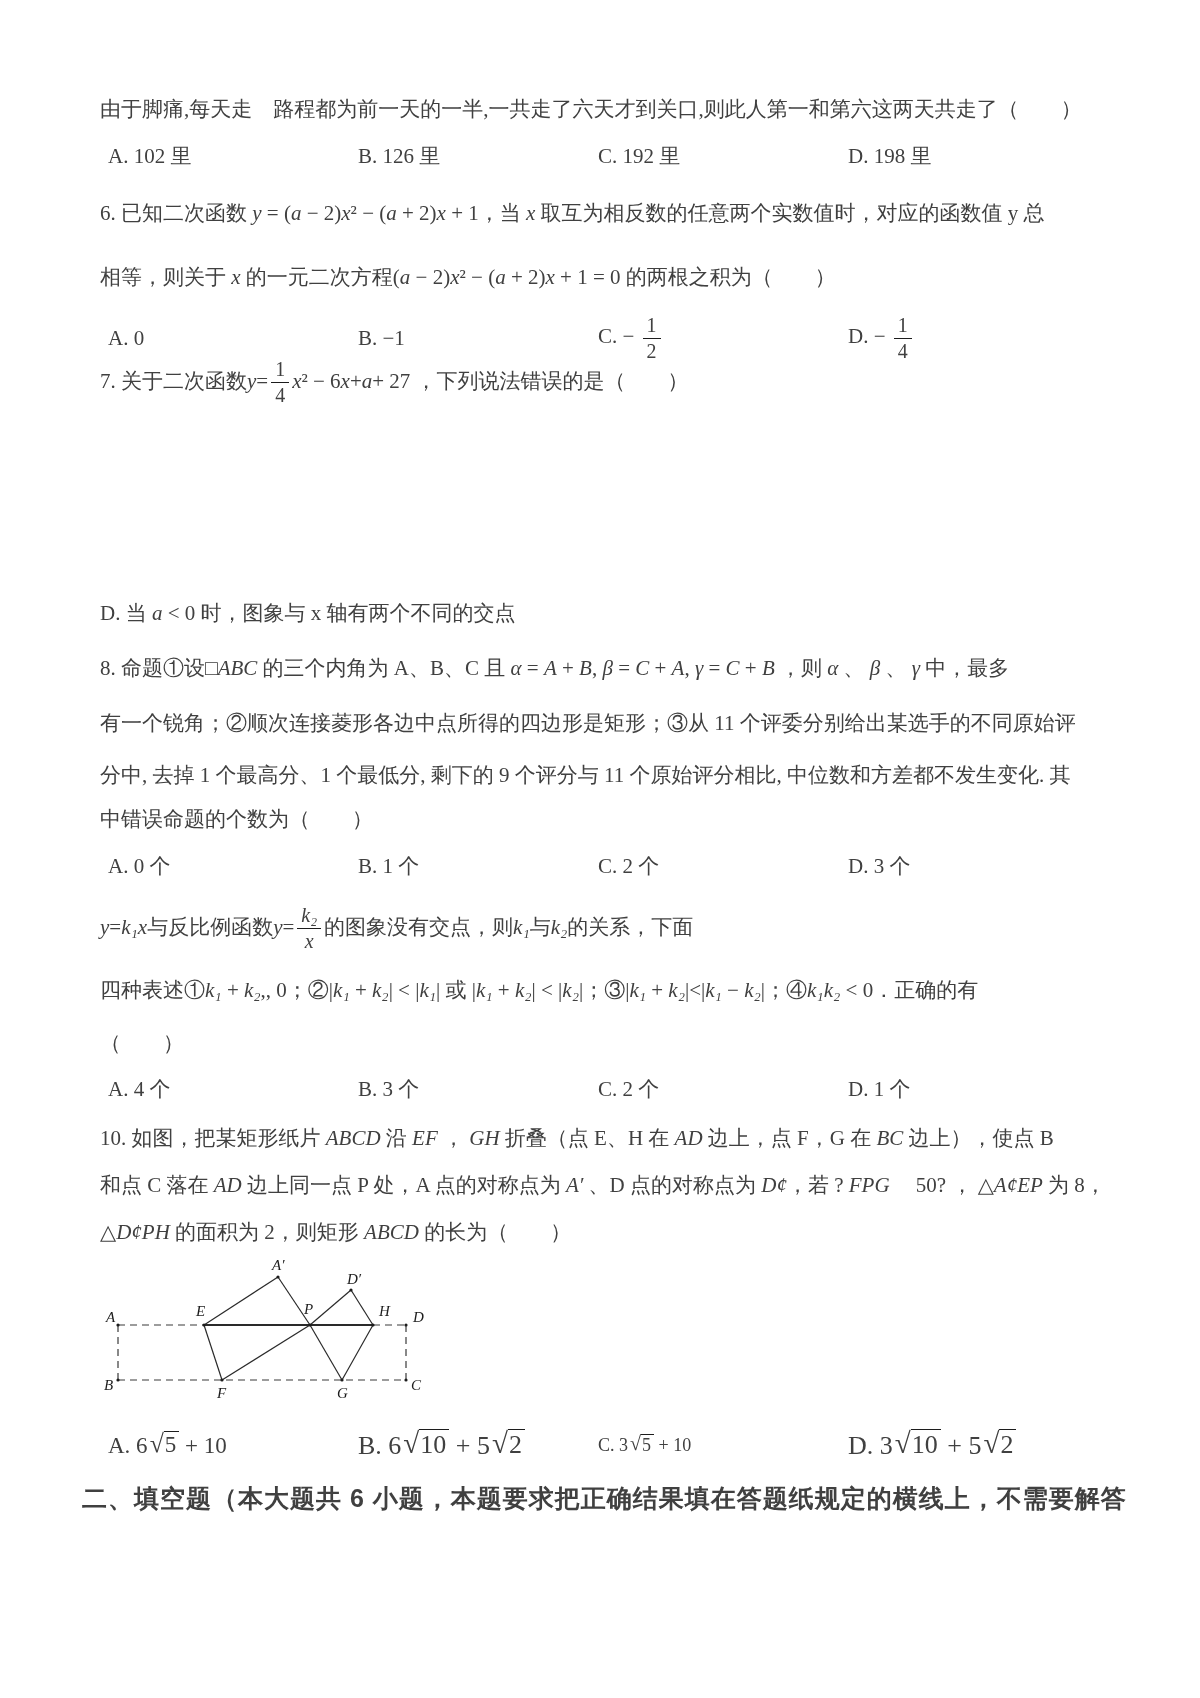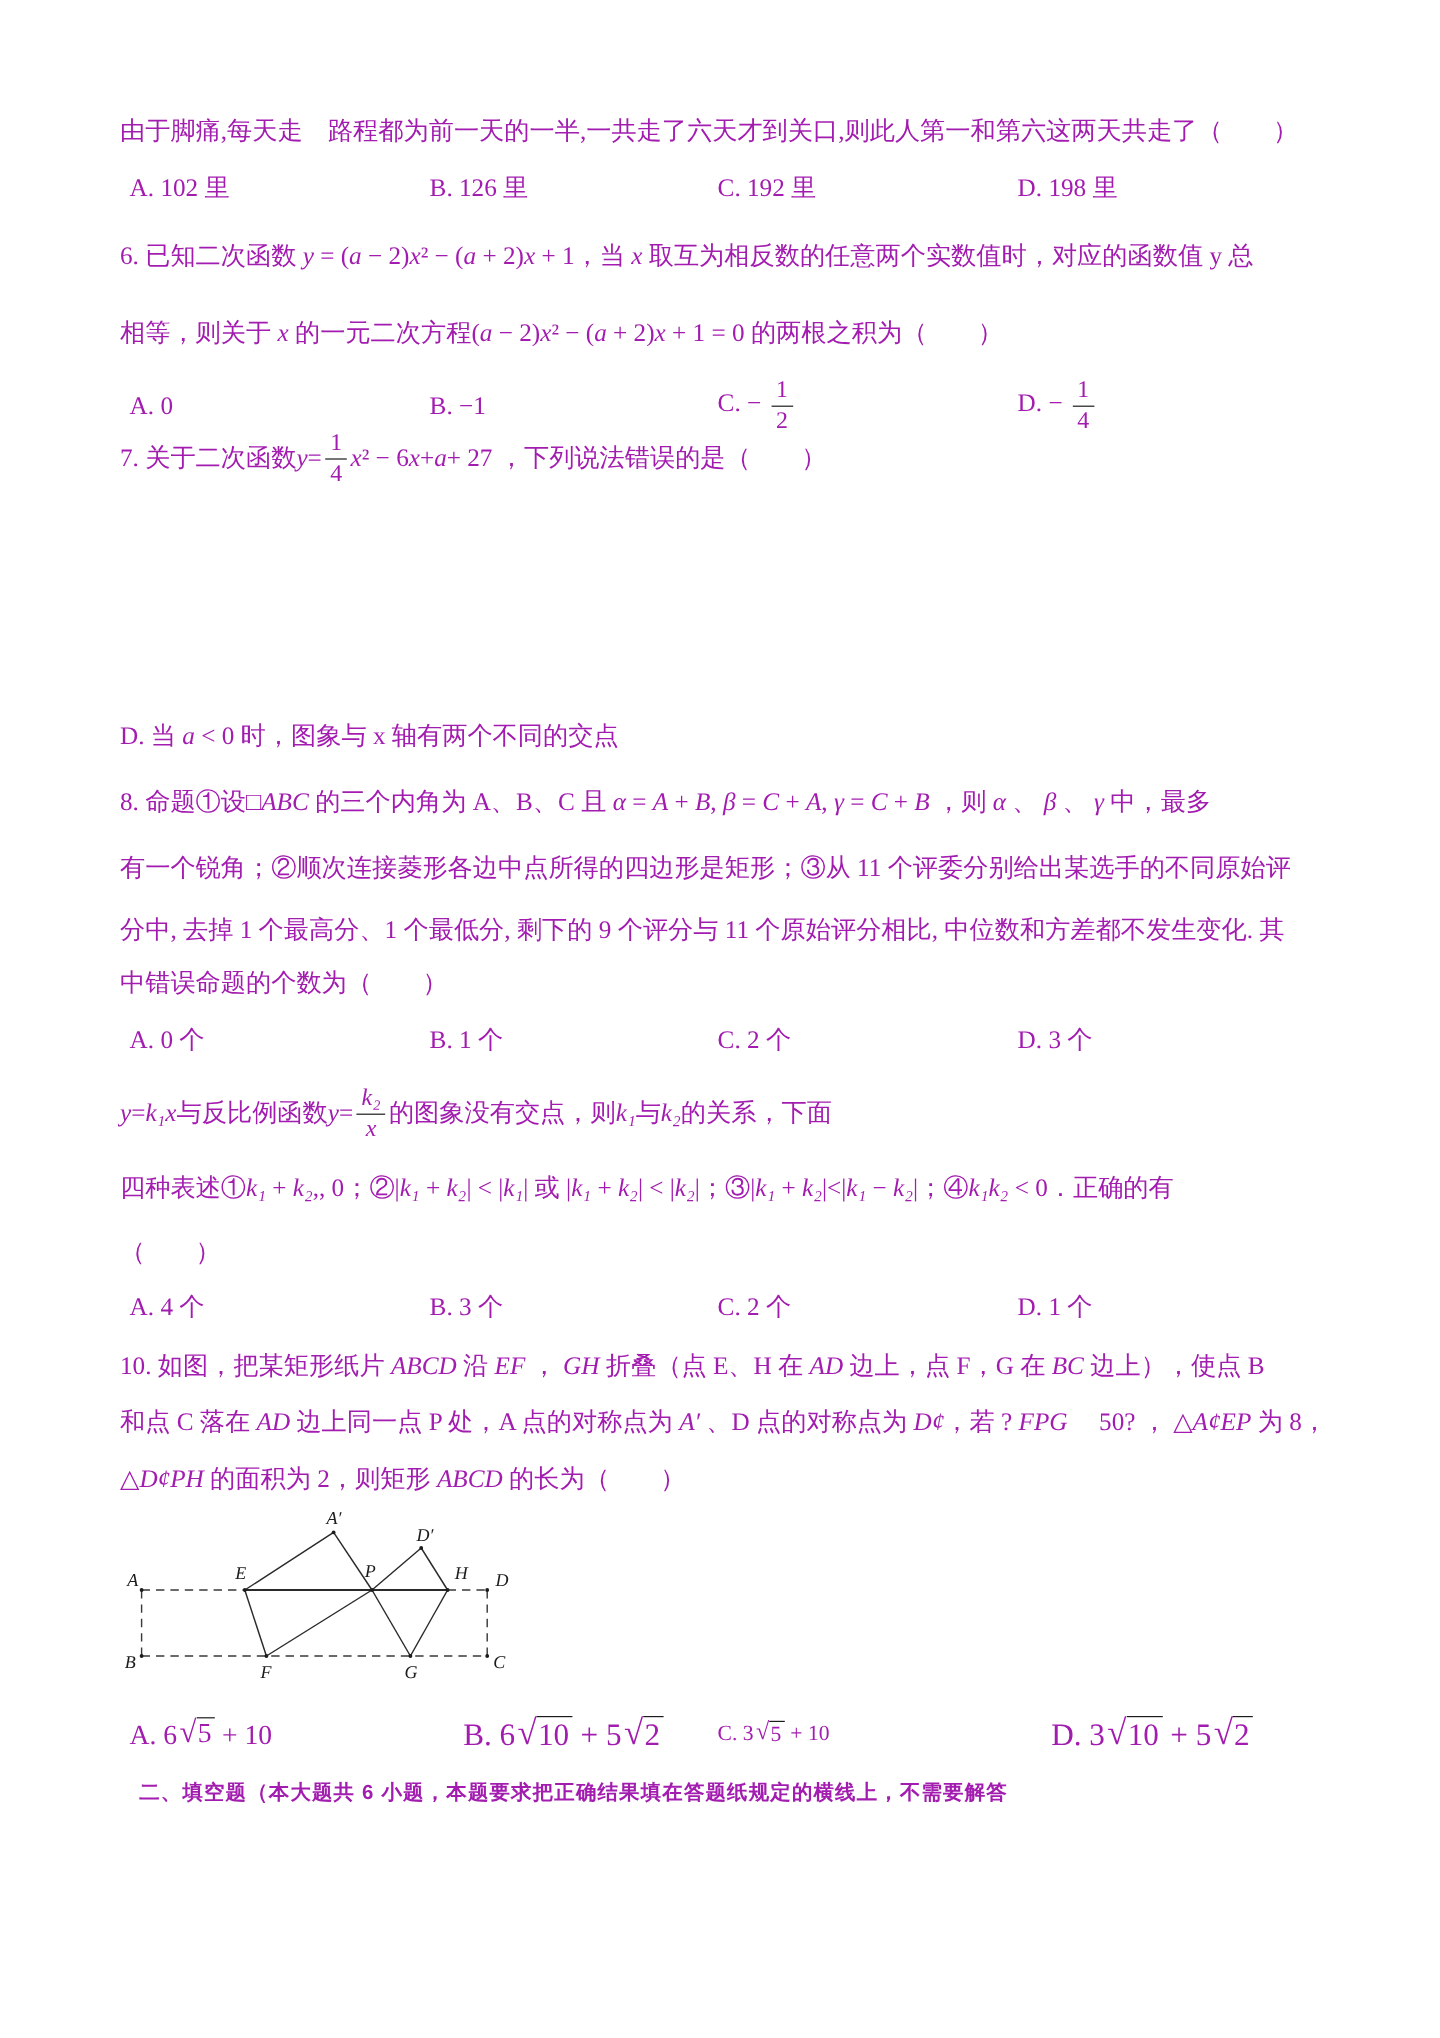--- a/index.html
+++ b/index.html
@@ -1,21 +1,21 @@
 <!DOCTYPE html>
 <html><head>
 <meta charset="utf-8">
 <style>
   html,body{margin:0;padding:0;background:#e9e9e9;}
   .page{
     position:relative;
     width:1200px;height:1698px;
     margin:0 auto;
     background:#ffffff;
-    color:#a21caf;
+    color:#404040;
     font-family:"Liberation Serif","DejaVu Serif",serif;
     font-size:21px;
     overflow:hidden;
   }
   .tline{
     position:absolute;left:100px;width:1020px;
     white-space:nowrap;
     line-height:1.3;
   }
   .mrow{display:flex;align-items:center;text-align:center;}
@@ -35,25 +35,25 @@
     font-size:0.95em;
   }
   .fn{padding:0 4px 1px 4px;border-bottom:1.4px solid #1c1c1c;}
   .fd{padding-top:1px;}
   
   .sqrt{display:inline-flex;align-items:flex-start;margin-left:2px;}
   .sg{line-height:1.05;font-size:1.12em;transform:translateY(-1px);}
   .rd{border-top:1.7px solid #1c1c1c;padding:0 3px 0 1px;line-height:1.15;}
   .sz23{font-size:23px;}
   .sz20{font-size:18px;}
-  .sz26{font-size:26px;margin-left:28px;}
+  .sz26{font-size:26px;}
   .footer{
-    position:absolute;left:116px;width:1050px;
+    position:absolute;left:82px;width:1050px;
     font-family:"Liberation Sans","DejaVu Sans",sans-serif;
-    font-weight:700;font-size:17px;white-space:nowrap;
+    font-weight:700;font-size:25px;white-space:nowrap;
     letter-spacing:1px;
   }
   .fig{position:absolute;left:98px;top:1258px;}
   .fig text{
     font-family:"Liberation Serif","DejaVu Serif",serif;
     font-style:italic;font-size:15px;fill:#1c1c1c;
   }
   .fig .dash{stroke:#3a3a3a;stroke-width:1.2;stroke-dasharray:7 5;fill:none;}
   .fig .sol{stroke:#2a2a2a;stroke-width:1.2;fill:none;}
   .fig .solthick{stroke:#2a2a2a;stroke-width:1.8;fill:none;}

